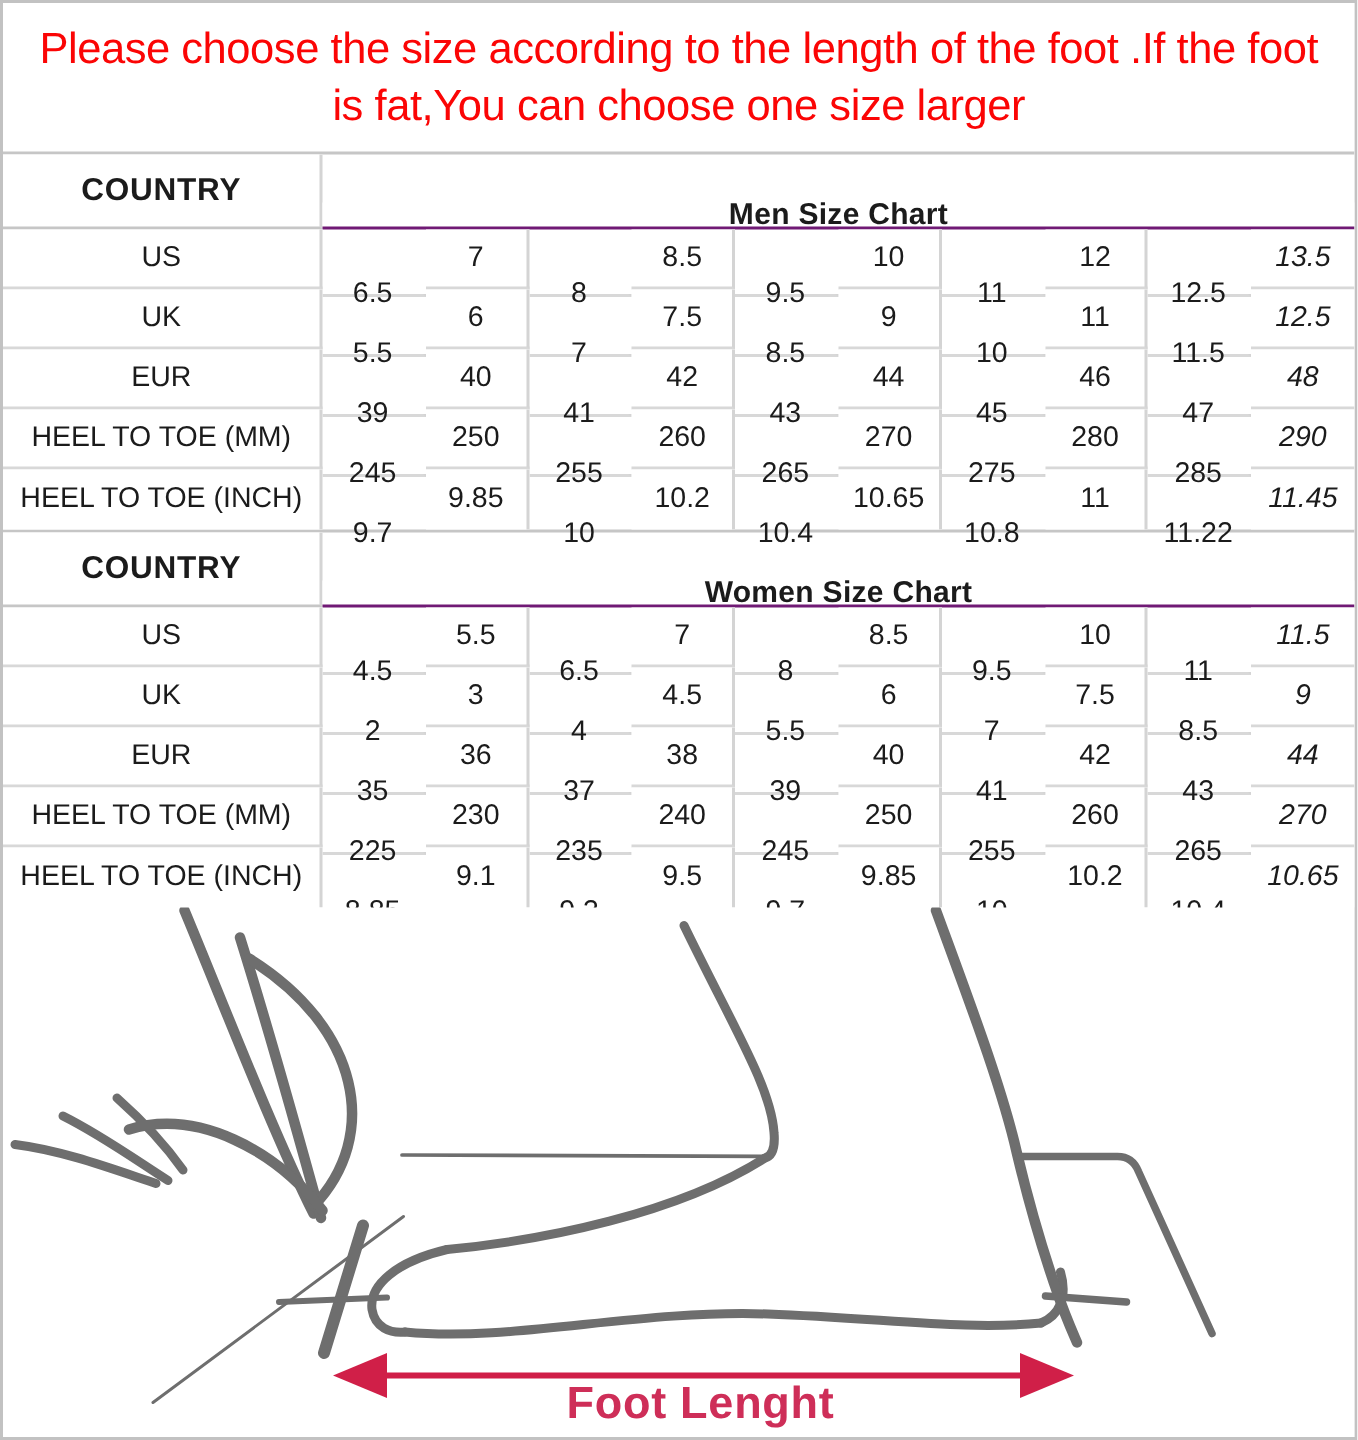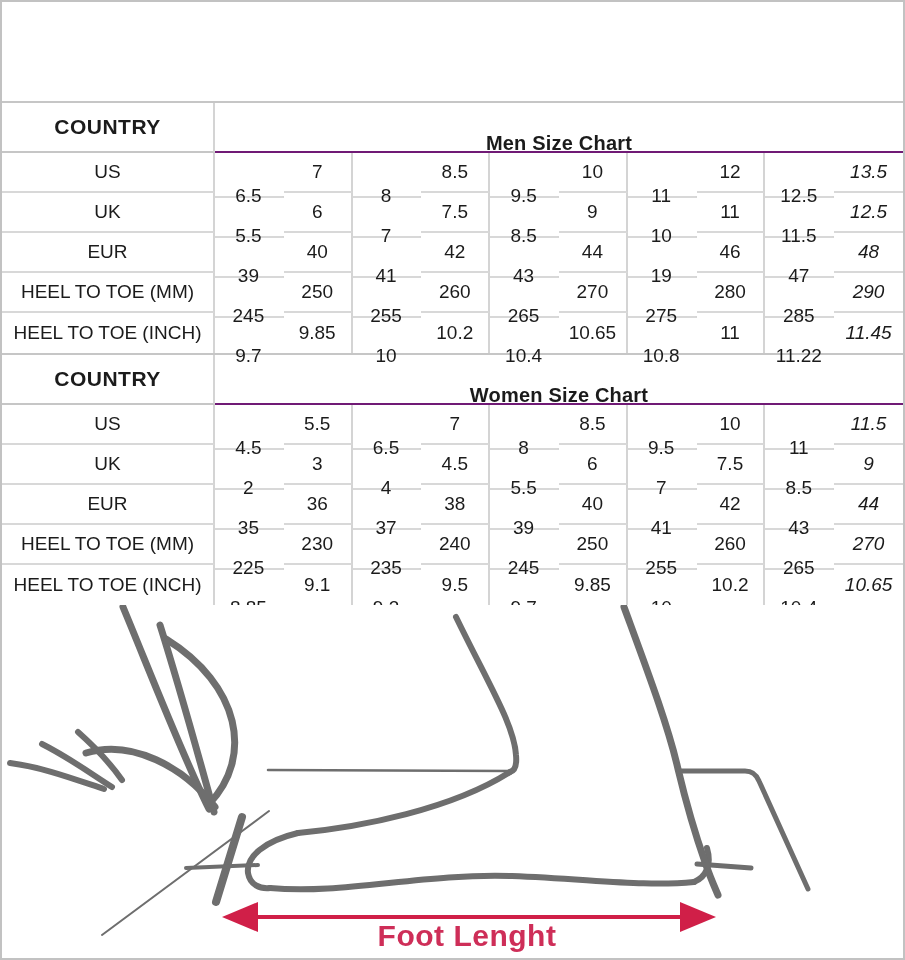--- a/index.html
+++ b/index.html
@@ -73,20 +73,22 @@
     font-size:30px;
     letter-spacing:0.5px;
   }
 </style>
 </head>
 <body>
 
 <div class="page">
 
   <div class="notice">
+    <div>Please choose the size according to the length of the foot .If the foot</div>
+    <div>is fat,You can choose one size larger</div>
   </div>
 
   <section class="size-table">
       <div class="cell corner">COUNTRY</div>
       <div class="cell title">Men Size Chart</div>
       <div class="cell rowlabel">US</div>
       <div class="cell value shaded">6.5</div>
       <div class="cell value">7</div>
       <div class="cell value shaded">8</div>
       <div class="cell value">8.5</div>
@@ -107,21 +109,21 @@
       <div class="cell value">11</div>
       <div class="cell value shaded">11.5</div>
       <div class="cell value last-col">12.5</div>
       <div class="cell rowlabel">EUR</div>
       <div class="cell value shaded">39</div>
       <div class="cell value">40</div>
       <div class="cell value shaded">41</div>
       <div class="cell value">42</div>
       <div class="cell value shaded">43</div>
       <div class="cell value">44</div>
-      <div class="cell value shaded">19</div>
+      <div class="cell value shaded">45</div>
       <div class="cell value">46</div>
       <div class="cell value shaded">47</div>
       <div class="cell value last-col">48</div>
       <div class="cell rowlabel">HEEL TO TOE (MM)</div>
       <div class="cell value shaded">245</div>
       <div class="cell value">250</div>
       <div class="cell value shaded">255</div>
       <div class="cell value">260</div>
       <div class="cell value shaded">265</div>
       <div class="cell value">270</div>

